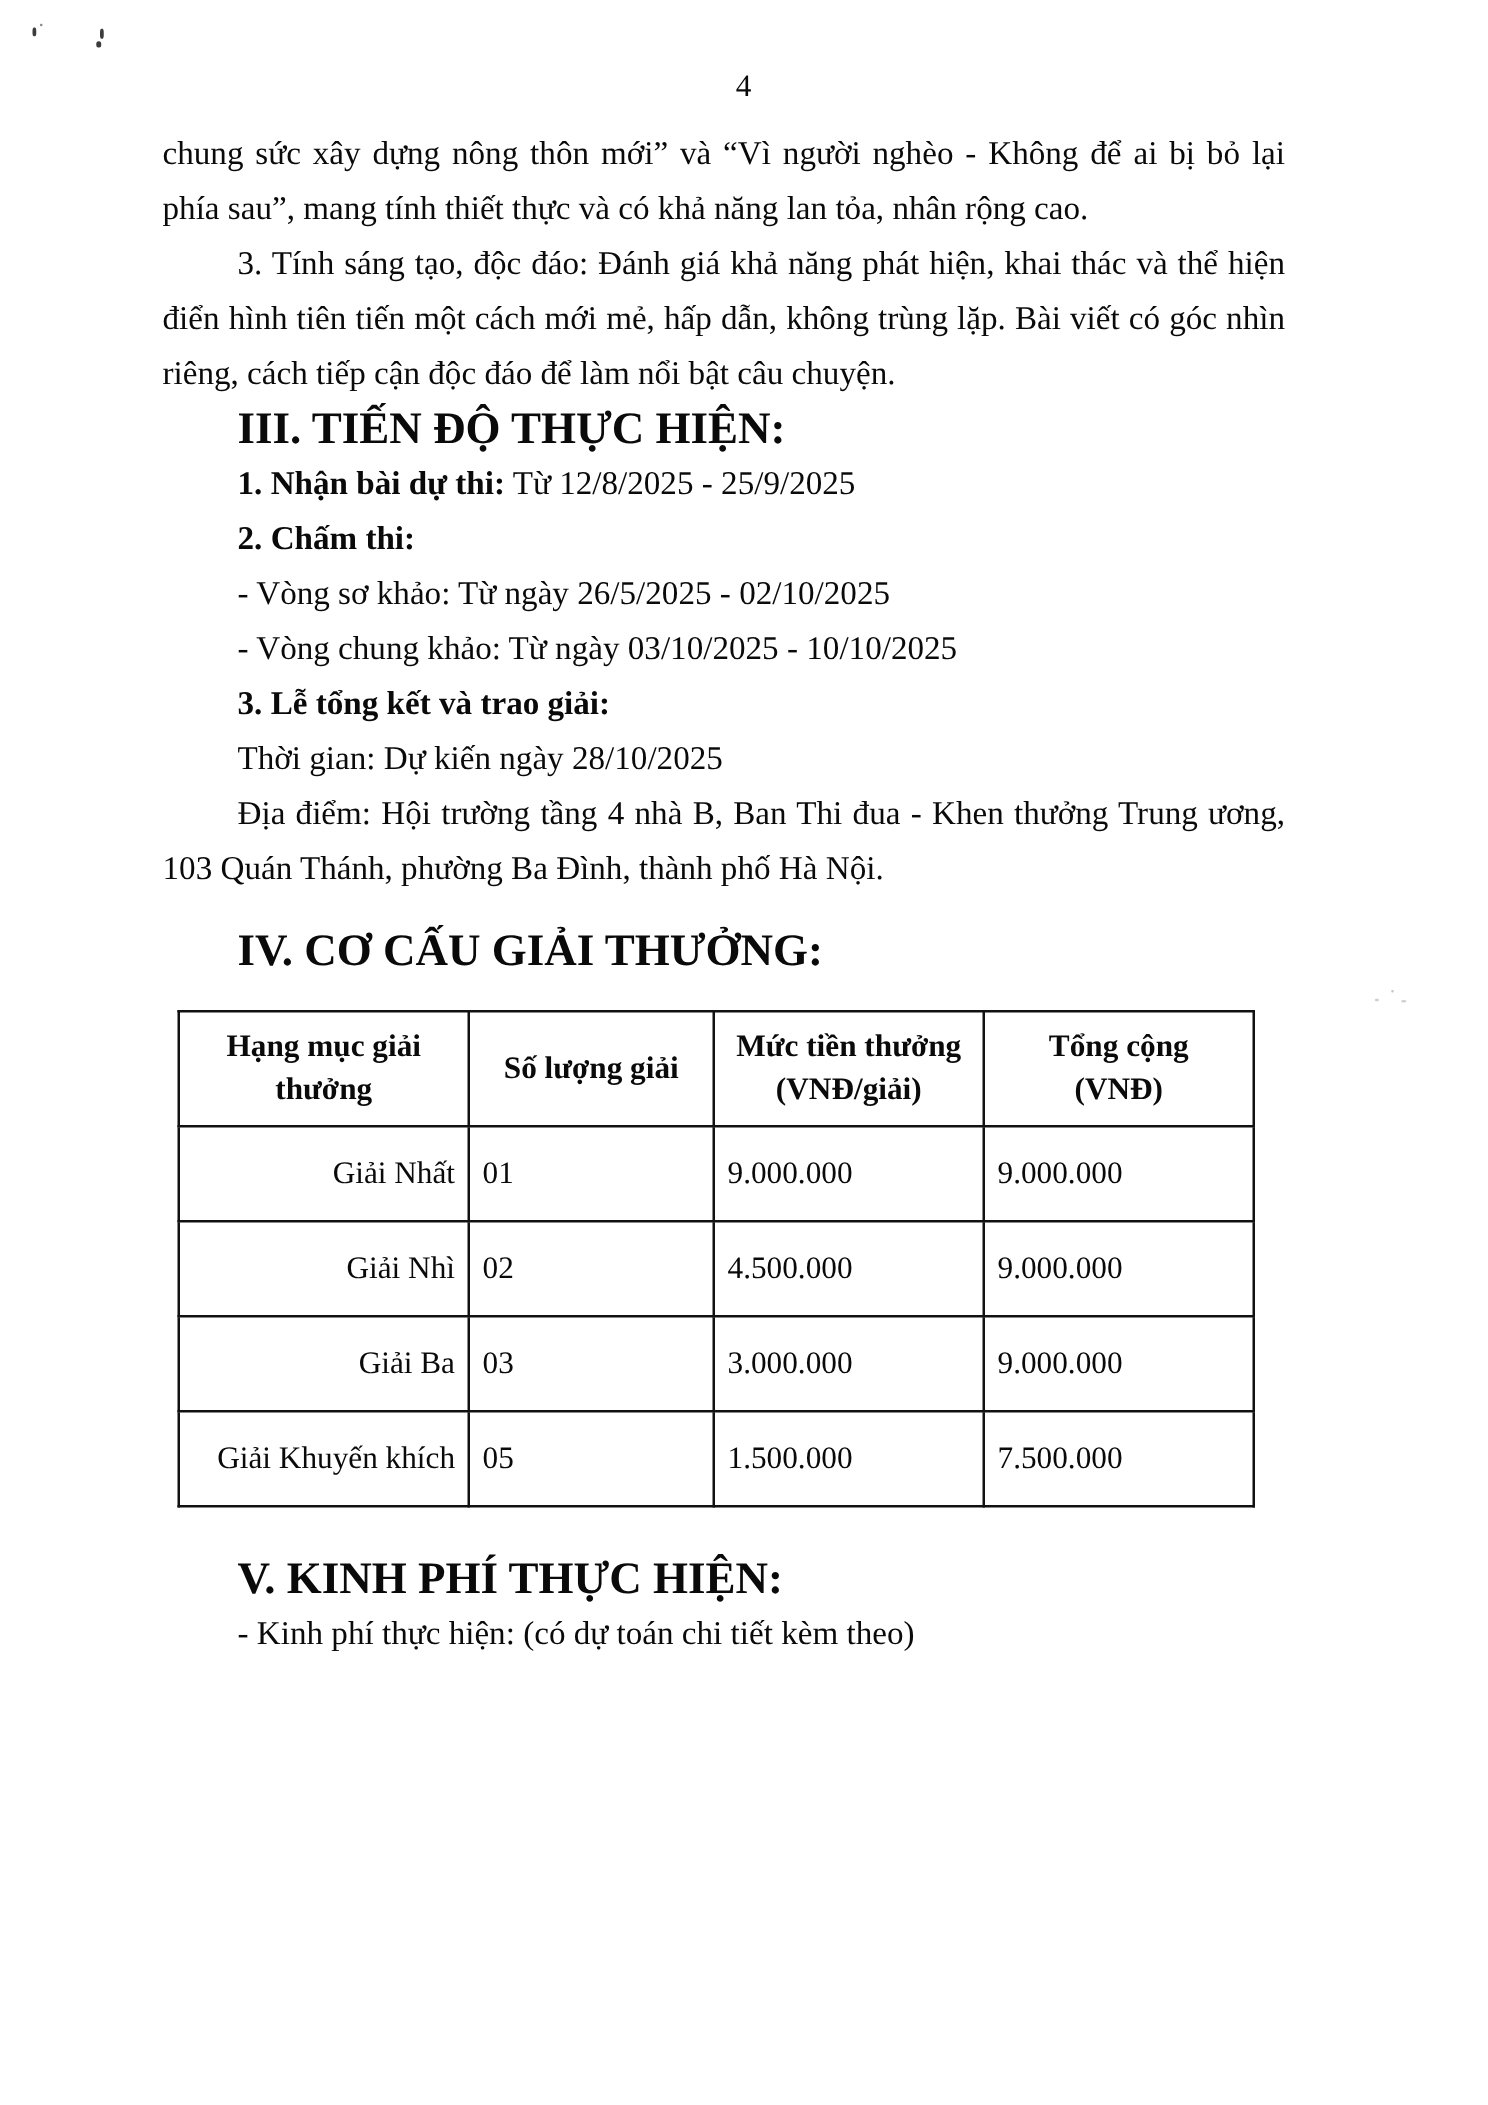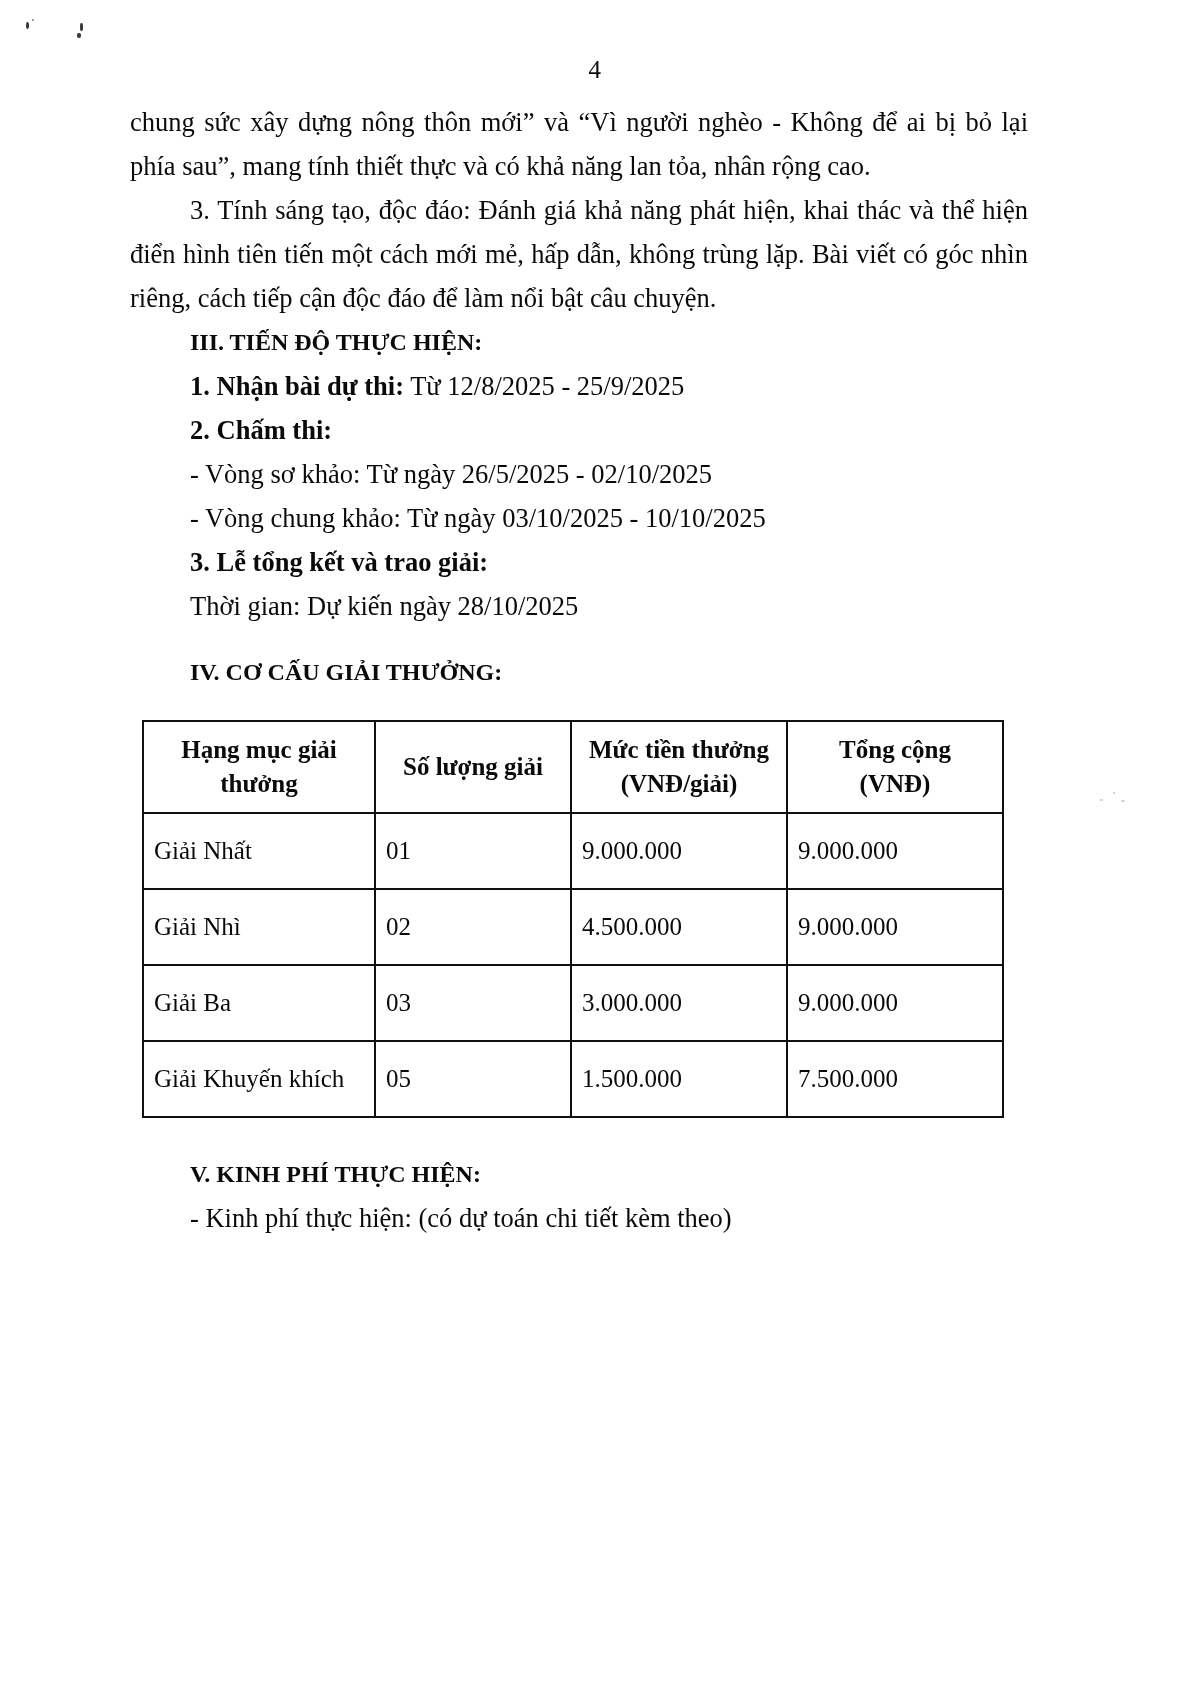--- a/index.html
+++ b/index.html
@@ -53,21 +53,21 @@
     font-size: 26.5px;
     line-height: 44px;
     text-align: justify;
     text-justify: inter-word;
   }
   p.indent { text-indent: 60px; }
   p.nojust { text-align: left; }
 
   h3.section {
     margin: 0;
-    font-size: 24px;
+    font-size: 36px;
     line-height: 44px;
     font-weight: bold;
     text-indent: 60px;
   }
   .run-b { font-weight: bold; }
 
   p.sub {
     text-indent: 60px;
   }
   p.dash {
@@ -95,21 +95,21 @@
     line-height: 34px;
     padding: 8px 10px;
     vertical-align: middle;
   }
   table.award th {
     text-align: center;
     font-weight: bold;
     height: 74px;
   }
   table.award td.cat {
-    text-align: left;
+    text-align: right;
     height: 58px;
   }
   table.award td.num,
   table.award td.amt,
   table.award td.tot {
   }
   table.award tr.total td { font-weight: bold; height: 86px; }
   table.award tr.total td.cat { font-weight: normal; }
   .col1 { width: 232px; }
   .col2 { width: 196px; }
@@ -150,20 +150,21 @@
     <p class="sub nojust run-b">2. Chấm thi:</p>
 
     <p class="dash nojust">- Vòng sơ khảo: Từ ngày 26/5/2025 - 02/10/2025</p>
 
     <p class="dash nojust">- Vòng chung khảo: Từ ngày 03/10/2025 - 10/10/2025</p>
 
     <p class="sub nojust run-b">3. Lễ tổng kết và trao giải:</p>
 
     <p class="sub nojust">Thời gian: Dự kiến ngày 28/10/2025</p>
 
+    <p class="indent">Địa điểm: Hội trường tầng 4 nhà B, Ban Thi đua - Khen thưởng Trung ương, 103 Quán Thánh, phường Ba Đình, thành phố Hà Nội.</p>
 
     <div class="spacer-md"></div>
 
     <h3 class="section">IV. CƠ CẤU GIẢI THƯỞNG:</h3>
 
     <div class="award-table-wrap">
       <table class="award">
         <colgroup>
           <col class="col1">
             <col class="col2">

